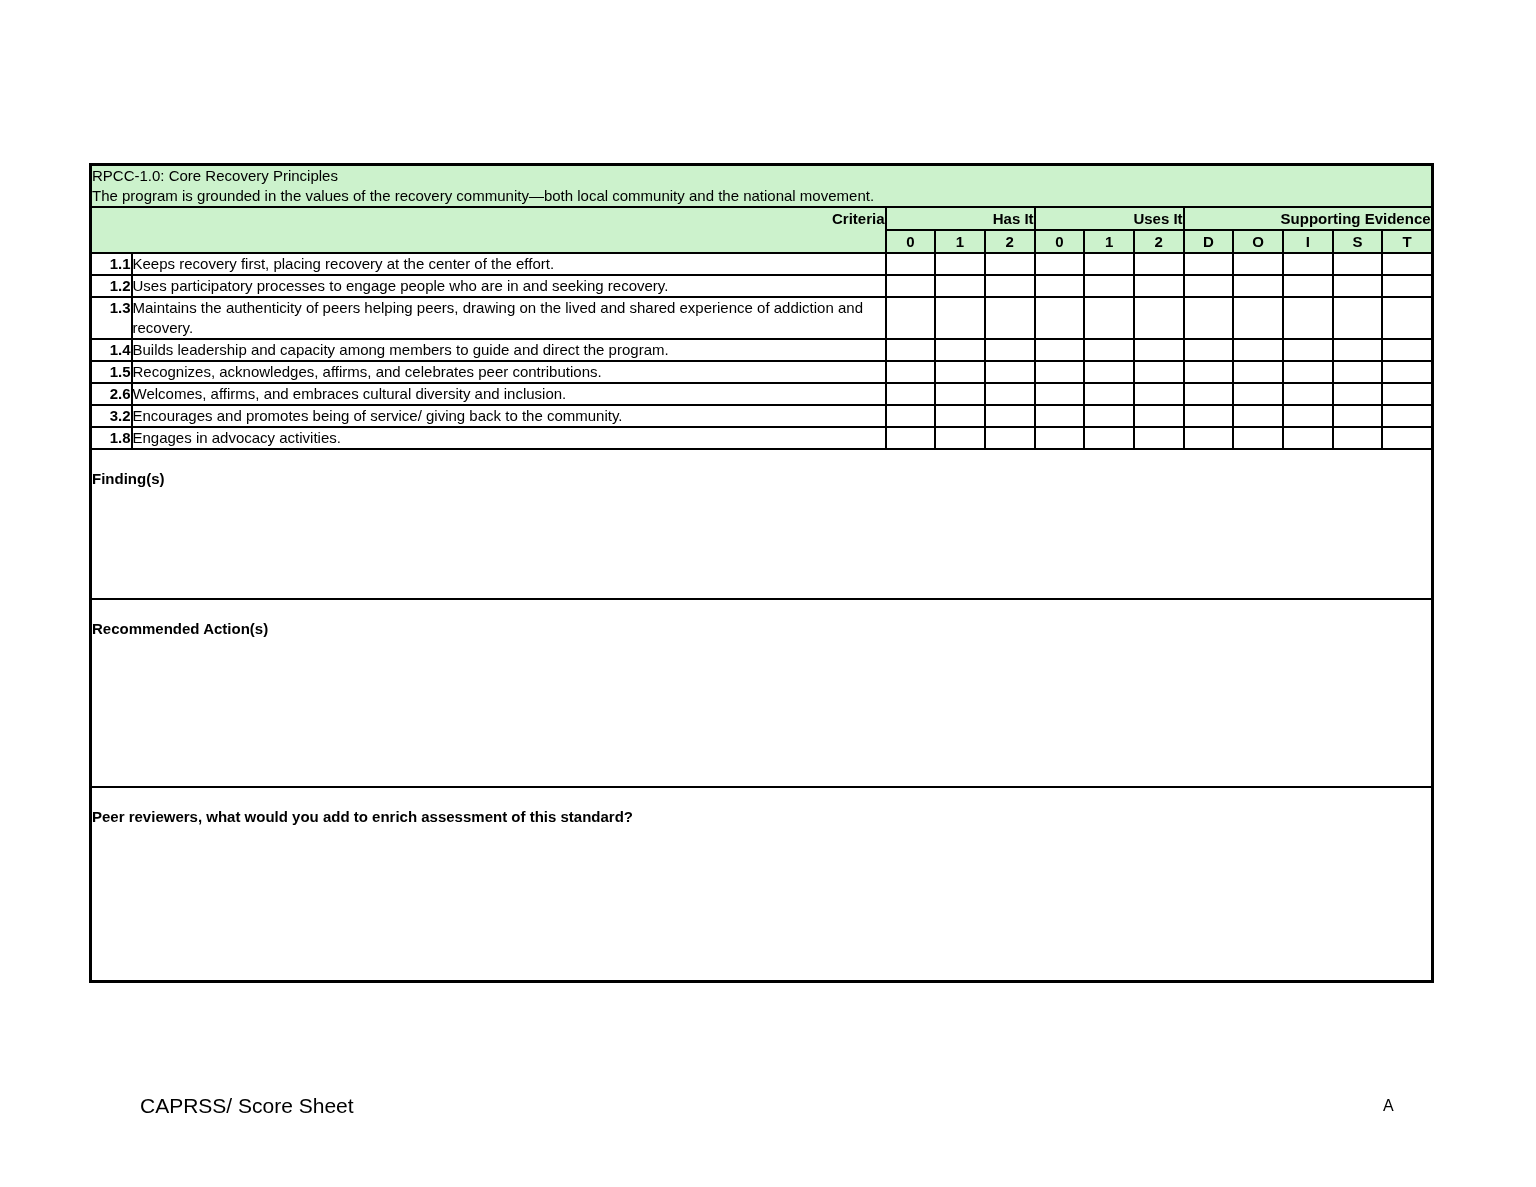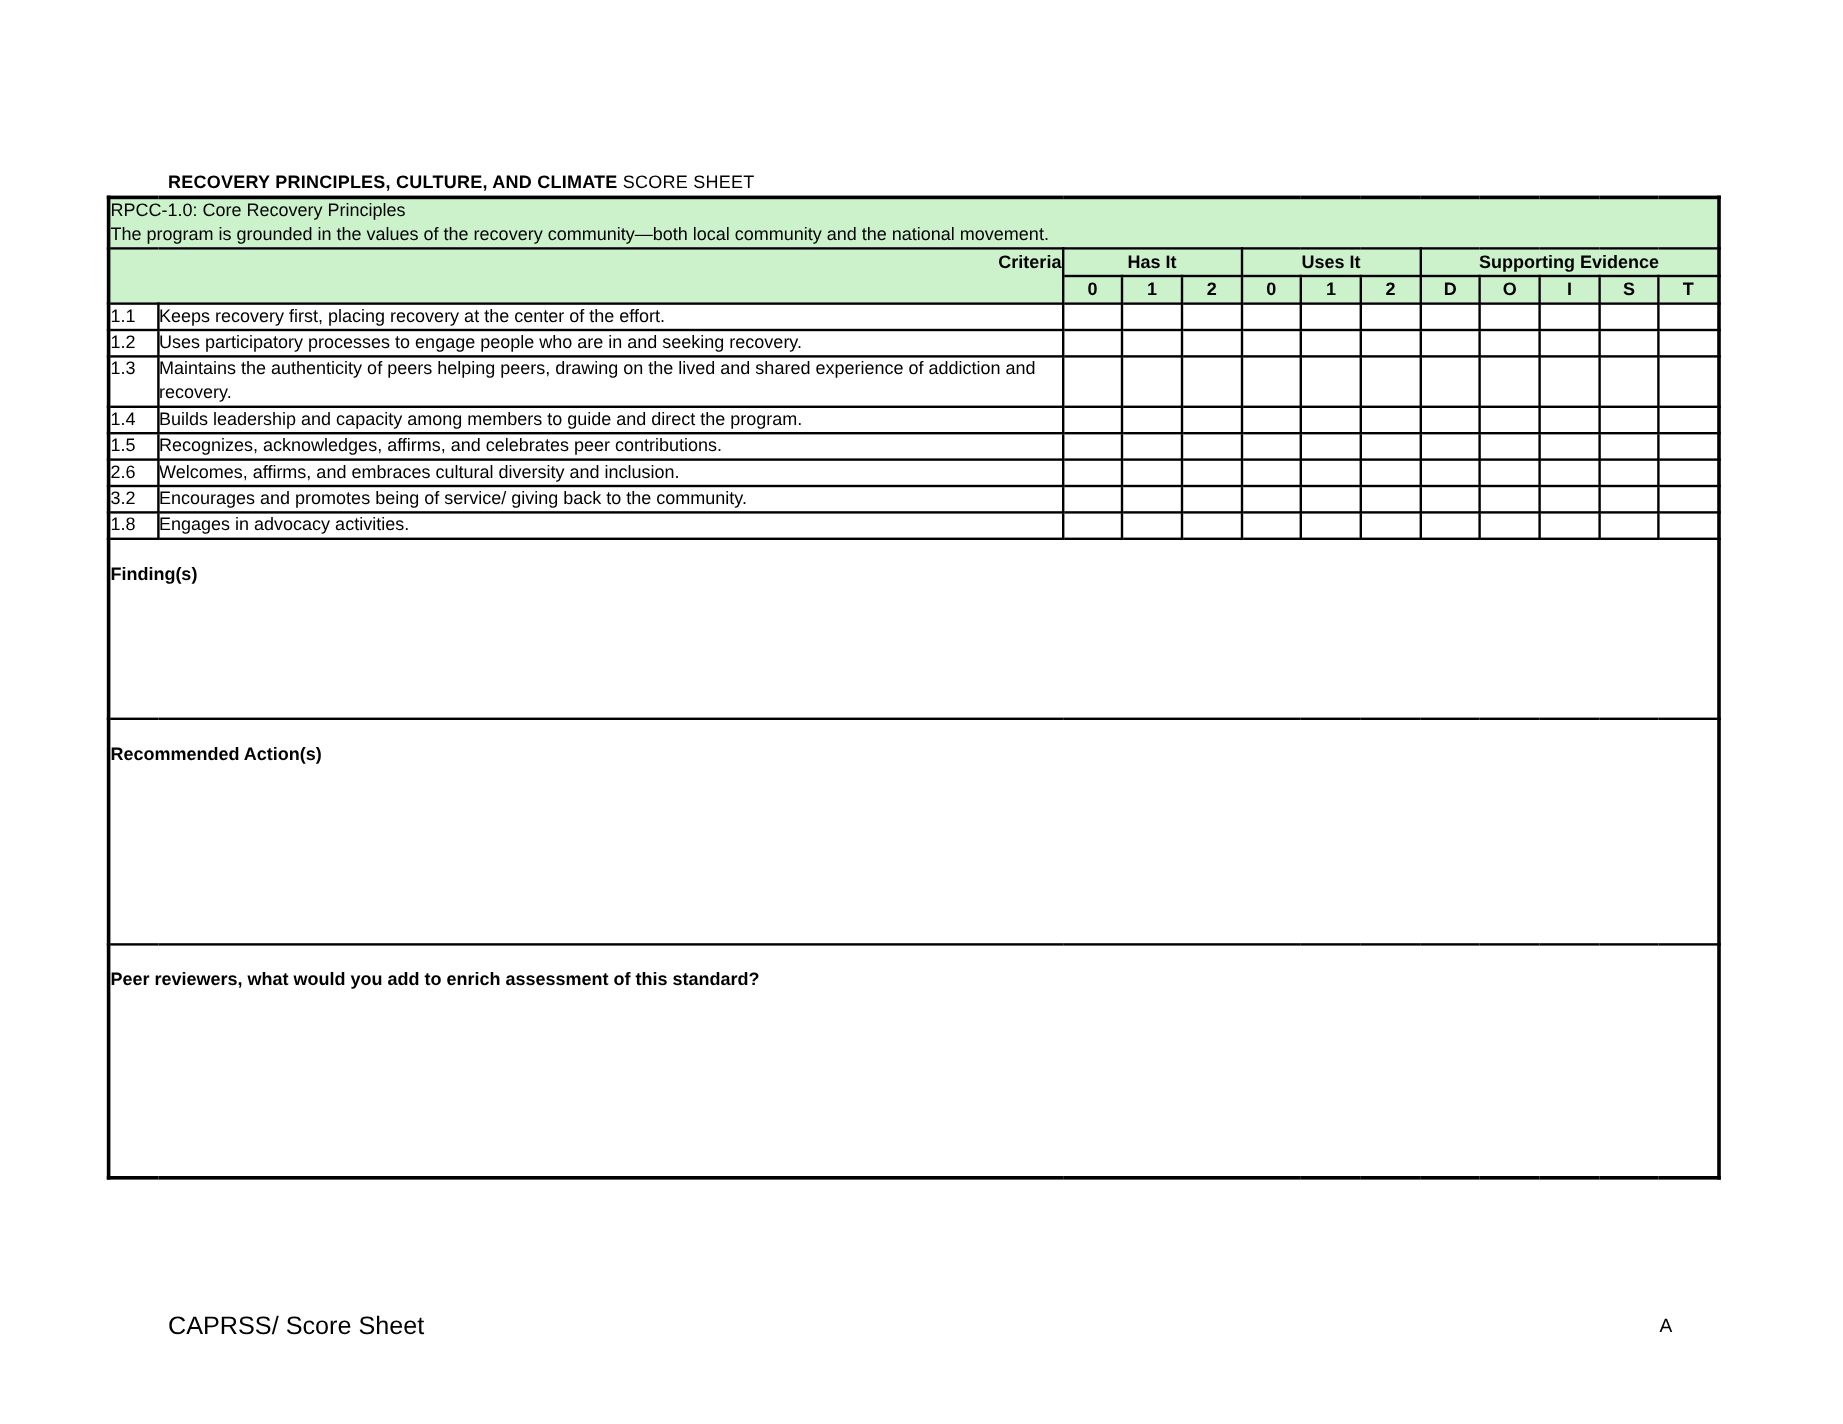--- a/index.html
+++ b/index.html
@@ -47,39 +47,40 @@
 
   td.criteria-head{
     background:var(--green);
     text-align:right;
     font-weight:bold;
     padding-top:1px;
     line-height:21px;
   }
   td.group-head{
     background:var(--green);
-    text-align:center;
+    text-align:right;
     font-weight:bold;
     height:21px;
     line-height:21px;
     vertical-align:middle;
   }
   td.score-letter{
     background:var(--green);
     text-align:center;
     font-weight:bold;
     height:21px;
     line-height:21px;
     vertical-align:middle;
   }
 
   td.num-cell{
-    text-align:left;
+    text-align:right;
     height:20px;
     line-height:20px;
+    font-weight:bold;
   }
   td.text-cell{
     padding:0 8px;
     line-height:20px;
   }
   td.score-cell{background:#ffffff;}
 
   td.section-cell{
     border-top:3px solid var(--border);
     padding:3px 7px 0 7px;
@@ -97,21 +98,20 @@
   .footer-right{
     position:absolute;left:1383px;top:1096px;
     font-size:16px;line-height:20px;
   }
 </style>
 </head>
 <body>
 
 <div class="page">
 
-  <div class="doc-title"><span class="bold">RECOVERY PRINCIPLES, CULTURE, AND CLIMATE</span> <span>SCORE SHEET</span></div>
 
   <table class="score-table">
     <colgroup>
       <col style="width:41px">
       <col style="width:754px">
       <col style="width:49.7px">
         <col style="width:49.7px">
         <col style="width:49.7px">
       <col style="width:49.7px">
         <col style="width:49.7px">

